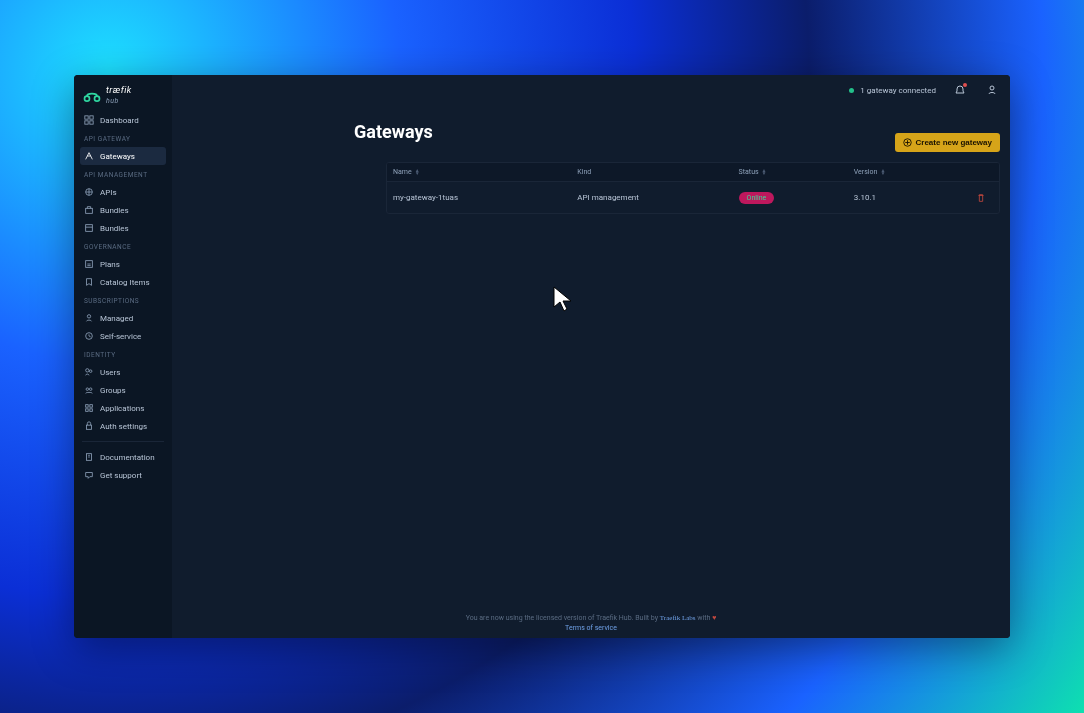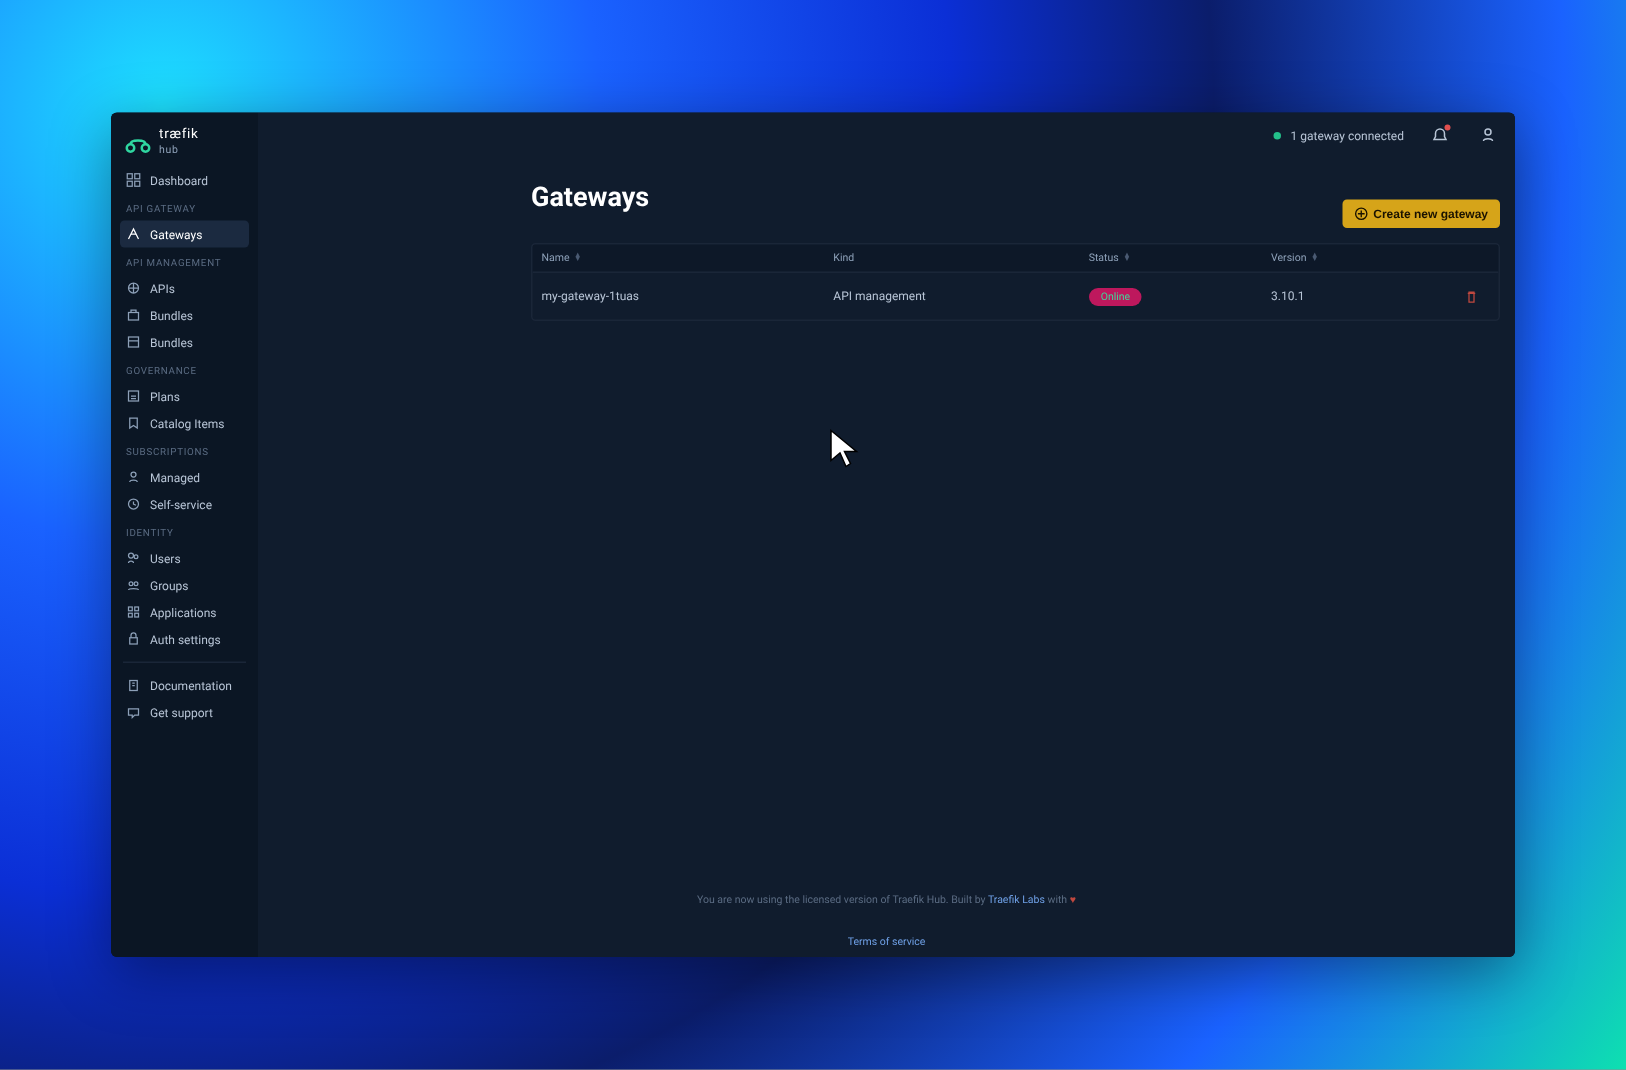--- a/index.html
+++ b/index.html
@@ -30,21 +30,21 @@
     font-size: 8px;
   }
   .logo {
     display: flex;
     align-items: center;
     gap: 4px;
     padding: 0 2px 6px 2px;
     color: #fff;
   }
   .logo .mark { width: 20px; height: 16px; }
-  .logo .word { font-size: 9px; letter-spacing: 0.5px; }
+  .logo .word { font-size: 9px; letter-spacing: 0.5px; font-style: italic; }
   .section-label {
     color: #5a6b82;
     font-size: 6.5px;
     letter-spacing: 0.5px;
     padding: 6px 4px 4px 4px;
     text-transform: uppercase;
   }
   .nav-item {
     display: flex;
     align-items: center;
@@ -135,20 +135,21 @@
     margin-top: 22px;
   }
   .primary-btn .ic { width: 9px; height: 9px; }
 
   .table {
     border: 1px solid #1a2638;
     border-radius: 3px;
     overflow: hidden;
     font-size: 8px;
     color: #b8c5d6;
+    margin-left: 32px;
   }
   .thead, .trow {
     display: grid;
     grid-template-columns: 1.6fr 1.4fr 1fr 1fr 24px;
     align-items: center;
   }
   .thead {
     background: #0d1828;
     color: #8da0b8;
     font-size: 7px;
@@ -183,22 +184,22 @@
     font-size: 7px;
     color: #5a6b82;
     padding: 6px 0 2px 0;
     margin: 0 -182px 0 0;
     position: absolute;
     bottom: 4px;
     left: 50%;
     transform: translateX(-50%);
     width: 500px;
   }
-  .footer .link { color: #6fa0e6; }
-  .footer .tos { display:block; margin-top:20px; color:#6fa0e6; }
+  .footer .link { color: #6fa0e6; font-family: Liberation Serif, serif; }
+  .footer .tos { display:block; margin-top:2px; color:#6fa0e6; }
 
   
   .cursor {
     position: absolute;
     left: 380px; top: 210px;
     pointer-events: none;
   }
 
   svg { display:block; }
 </style>

